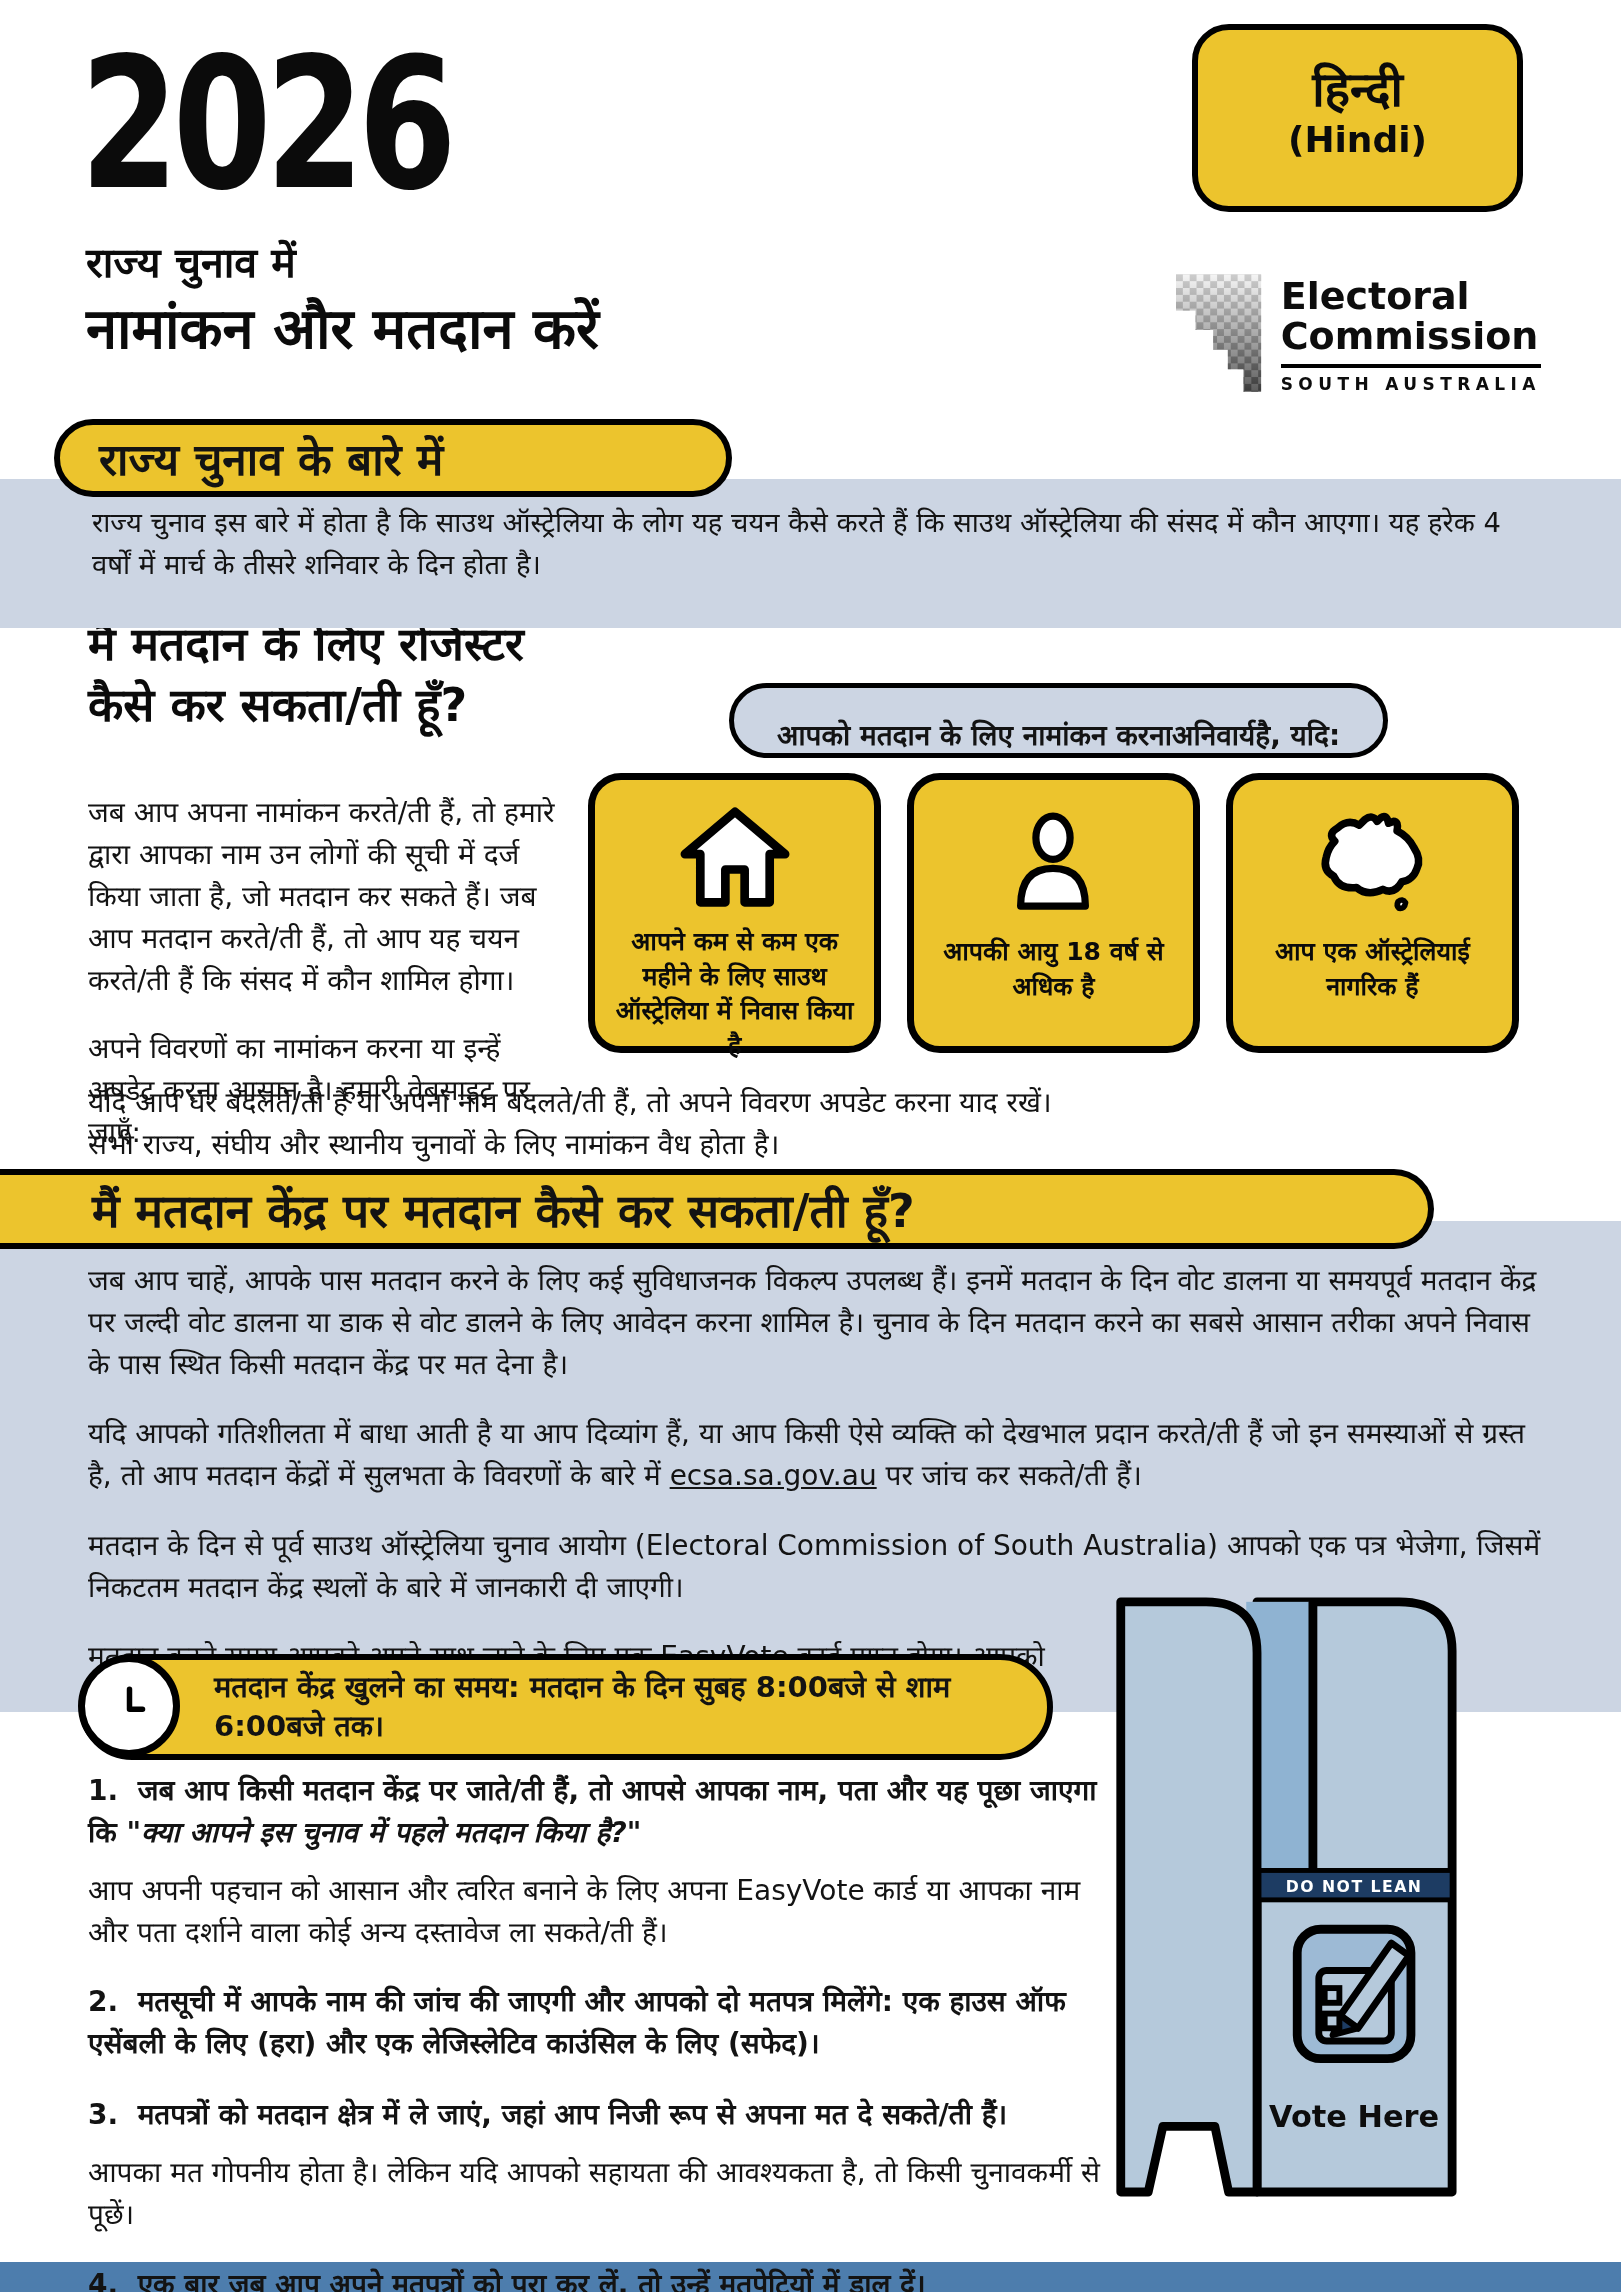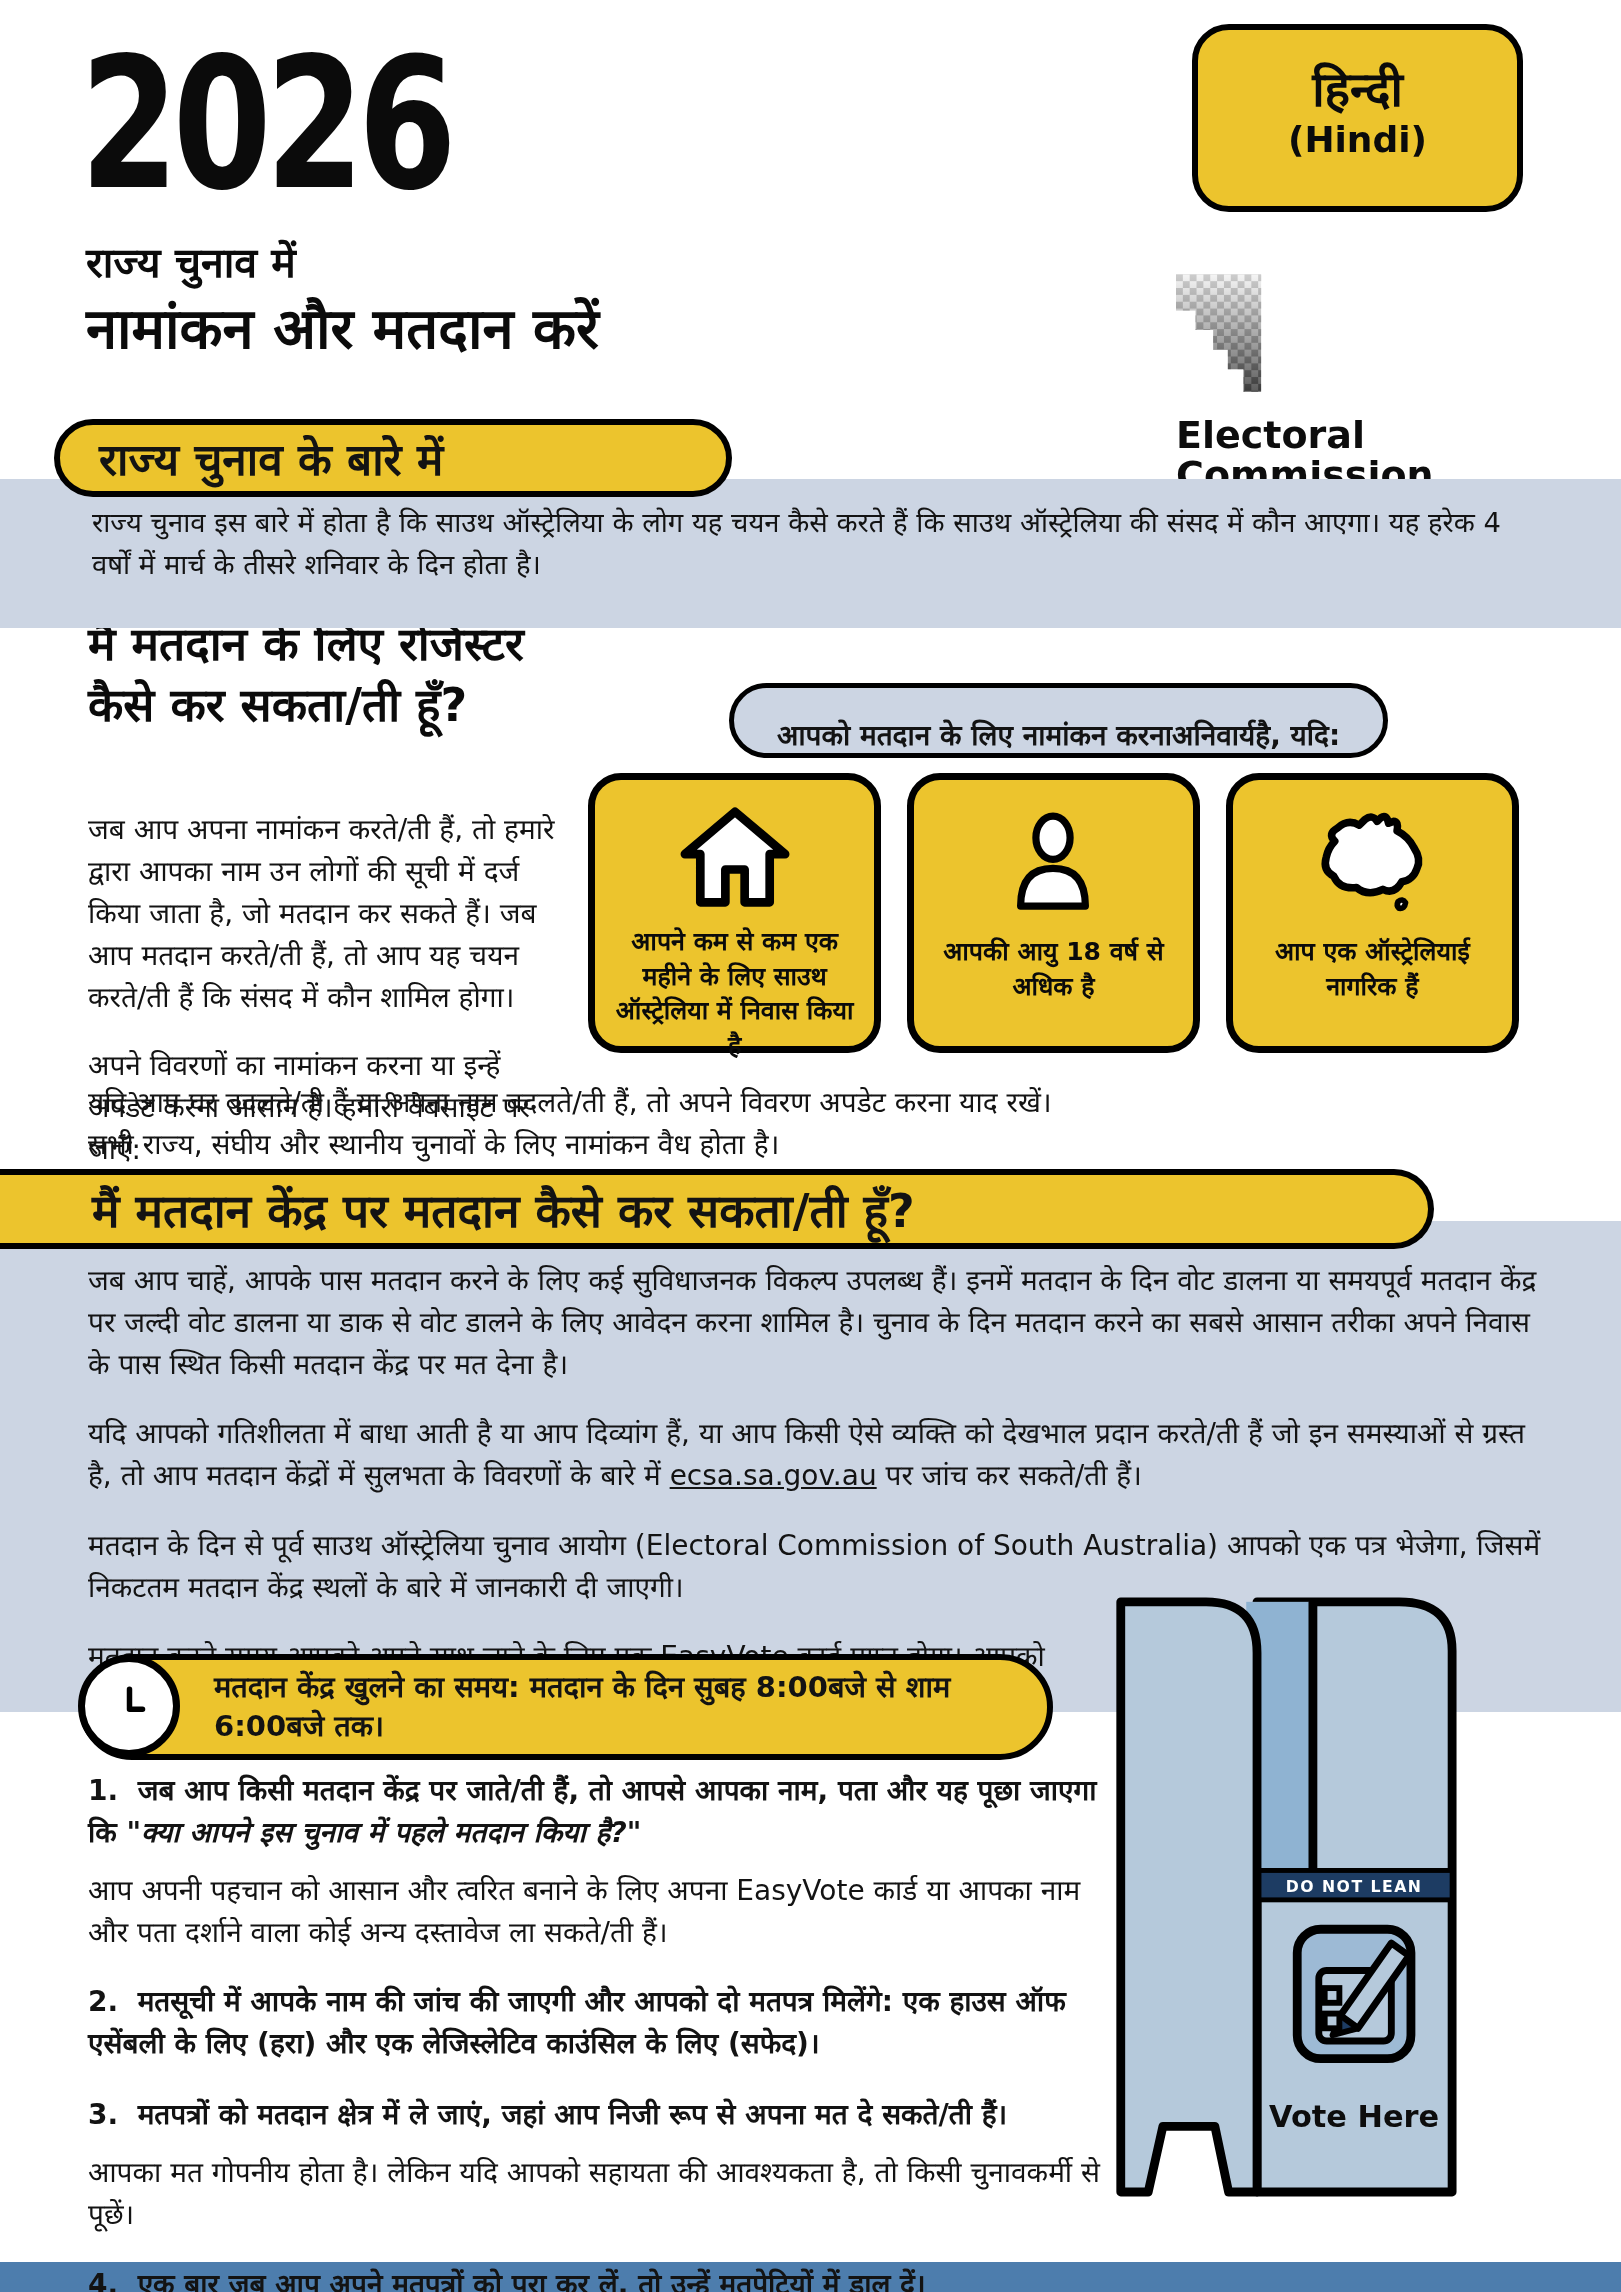--- a/index.html
+++ b/index.html
@@ -14,21 +14,21 @@
         letter-spacing:-7.8px;line-height:1;transform:scaleX(.78);transform-origin:0 0;color:#0b0b0b;}
   .subtitle{position:absolute;left:86px;top:233px;font-size:41px;font-weight:bold;color:#0b0b0b;}
   .title{position:absolute;left:86px;top:288px;margin:0;font-size:56px;font-weight:bold;color:#0b0b0b;}
 
   .lang-badge{position:absolute;left:1192px;top:23.5px;width:331px;height:188px;
     background:#ECC42D;border:6.9px solid #000;border-radius:37px;box-sizing:border-box;
     text-align:center;padding-top:29px;}
   .badge-native{font-size:48px;font-weight:bold;line-height:1.25;color:#0b0b0b;}
   .badge-english{font-size:36px;font-weight:bold;color:#0b0b0b;}
 
-  .logo{position:absolute;left:1176px;top:274px;display:flex;gap:14.7px;align-items:flex-start;flex-direction:column;}
+  .logo{position:absolute;left:1176px;top:274px;display:flex;gap:14.7px;align-items:flex-start;}
   .logo-text{padding-top:2px;}
   .logo-line{font-size:38px;font-weight:bold;line-height:1.06;color:#0d0d0d;}
   .logo-rule{height:3.9px;background:#000;margin:7.8px 0 5.9px;}
   .logo-sub{font-size:17px;font-weight:bold;letter-spacing:5.4px;color:#0d0d0d;white-space:nowrap;}
 
   
   .band{position:absolute;left:0;width:1621px;background:#CCD5E3;z-index:1;}
   .band1{top:479px;height:149px;}
   .band2{top:1221px;height:491px;}
 
@@ -39,21 +39,21 @@
   .pill2{left:0;top:1169px;width:1434px;height:80px;border-left:none;
          border-radius:0 45px 45px 0;padding-left:92px;font-size:46px;}
 
   .about-body{position:absolute;left:92px;top:502px;width:1451px;margin:0;
     font-size:27.4px;line-height:1.52;z-index:3;}
 
   
   .reg-heading{position:absolute;left:88px;top:614px;width:568px;margin:0;
     font-size:46px;font-weight:bold;line-height:1.32;color:#0b0b0b;}
   .reg-heading span{display:block;}
-  .reg-col{position:absolute;left:88px;top:809px;width:485px;font-size:28px;line-height:1.5;}
+  .reg-col{position:absolute;left:88px;top:792px;width:485px;font-size:28px;line-height:1.5;}
   .reg-col p{margin:0 0 25.5px;}
   .reg-col .phone{margin:3.9px 0 0;}
   .weblink{display:inline-block;color:#2C6CB5;text-decoration:underline;
     font-size:30px;margin:2px 0 7.8px;}
 
   .mand-pill{position:absolute;left:729px;top:683px;width:659px;height:75px;
     background:#CCD5E3;border:5.9px solid #000;border-radius:39px;box-sizing:border-box;
     display:flex;align-items:flex-end;justify-content:center;font-size:28px;font-weight:bold;
     z-index:3;white-space:nowrap;}
   .und{}

